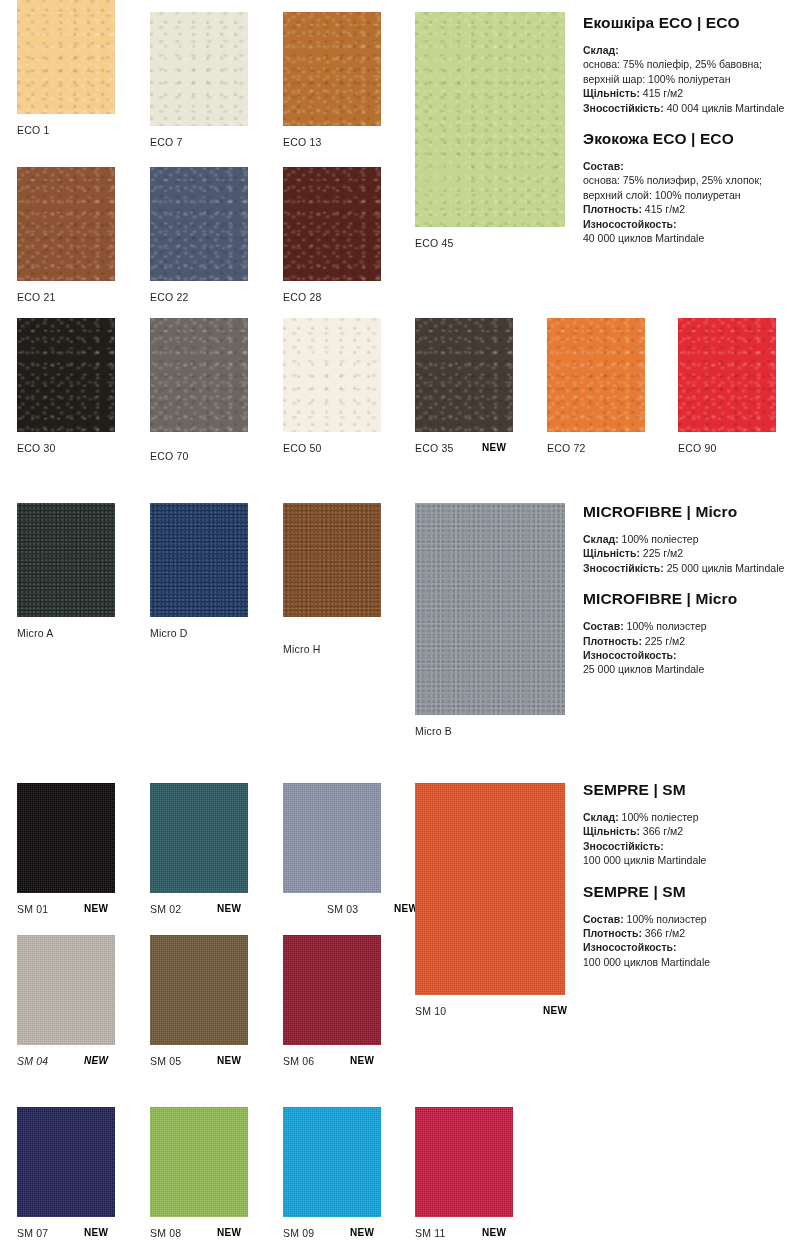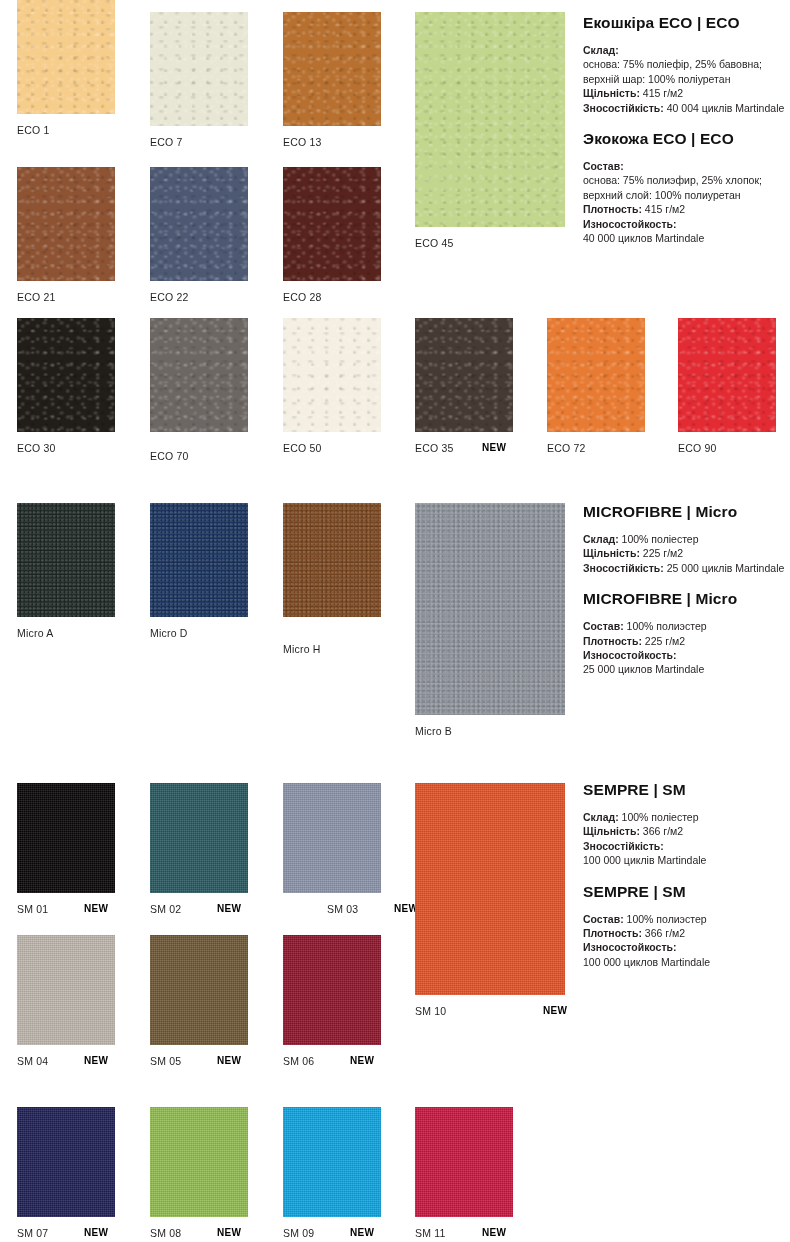--- a/index.html
+++ b/index.html
@@ -234,21 +234,21 @@
       <div class="cell" style="left: 415px; top: 783px; width: 150px; height: 236px;">
         <div class="swatch tex-weave" style="width: 150px; height: 212px; background: rgb(224, 82, 40);">
           <div class="grain"></div>
         </div>
         <div class="caption" style="top: 222px;"><span>SM 10</span><span class="new" style="left: 128px;">NEW</span></div>
       </div>
       <div class="cell" style="left: 17px; top: 935px; width: 98px; height: 134px;">
         <div class="swatch tex-weave" style="width: 98px; height: 110px; background: rgb(189, 181, 171);">
           <div class="grain"></div>
         </div>
-        <div class="caption" style="top: 120px;"><span>SM 04</span><span class="new" style="left: 67px;">NEW</span></div>
+        <div class="caption" style="top: 120px; font-style: italic;"><span>SM 04</span><span class="new" style="left: 67px;">NEW</span></div>
       </div>
       <div class="cell" style="left: 150px; top: 935px; width: 98px; height: 134px;">
         <div class="swatch tex-weave" style="width: 98px; height: 110px; background: rgb(110, 86, 51);">
           <div class="grain"></div>
         </div>
         <div class="caption" style="top: 120px;"><span>SM 05</span><span class="new" style="left: 67px;">NEW</span></div>
       </div>
       <div class="cell" style="left: 283px; top: 935px; width: 98px; height: 134px;">
         <div class="swatch tex-weave" style="width: 98px; height: 110px; background: rgb(141, 21, 43);">
           <div class="grain"></div>

